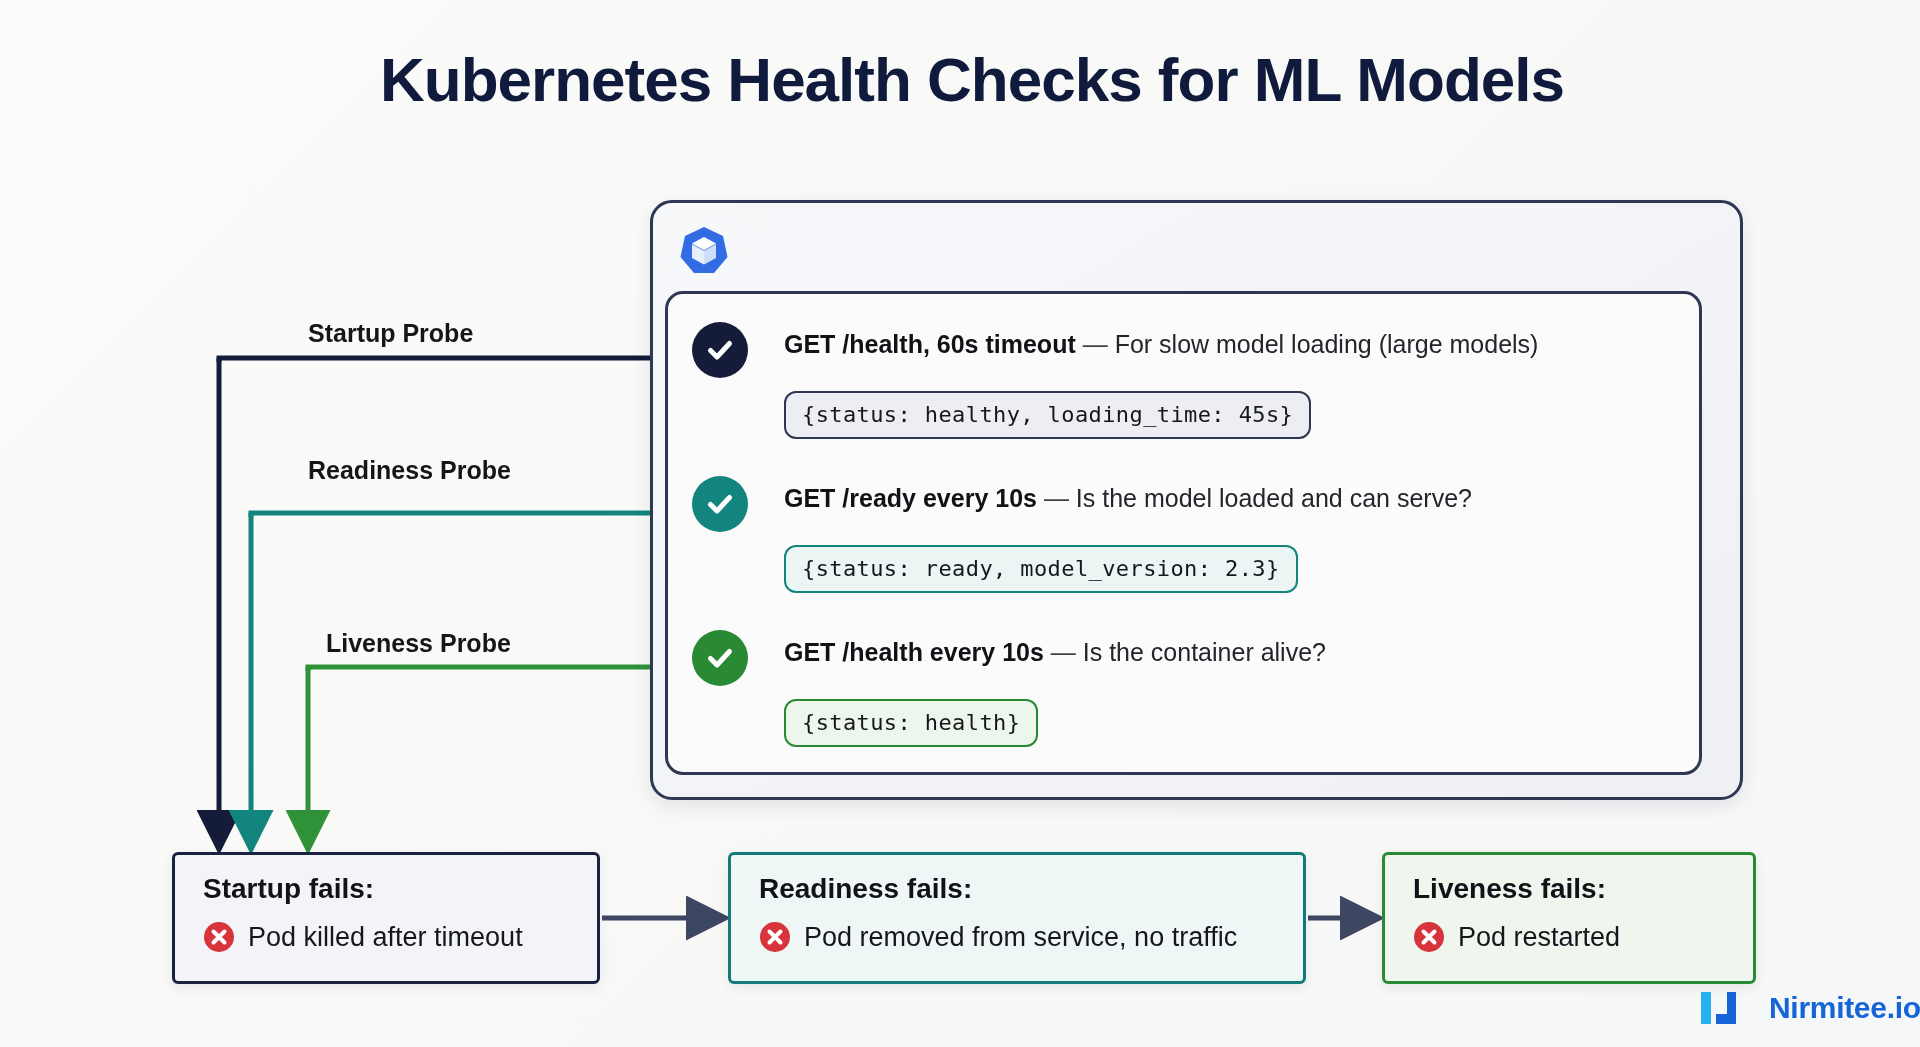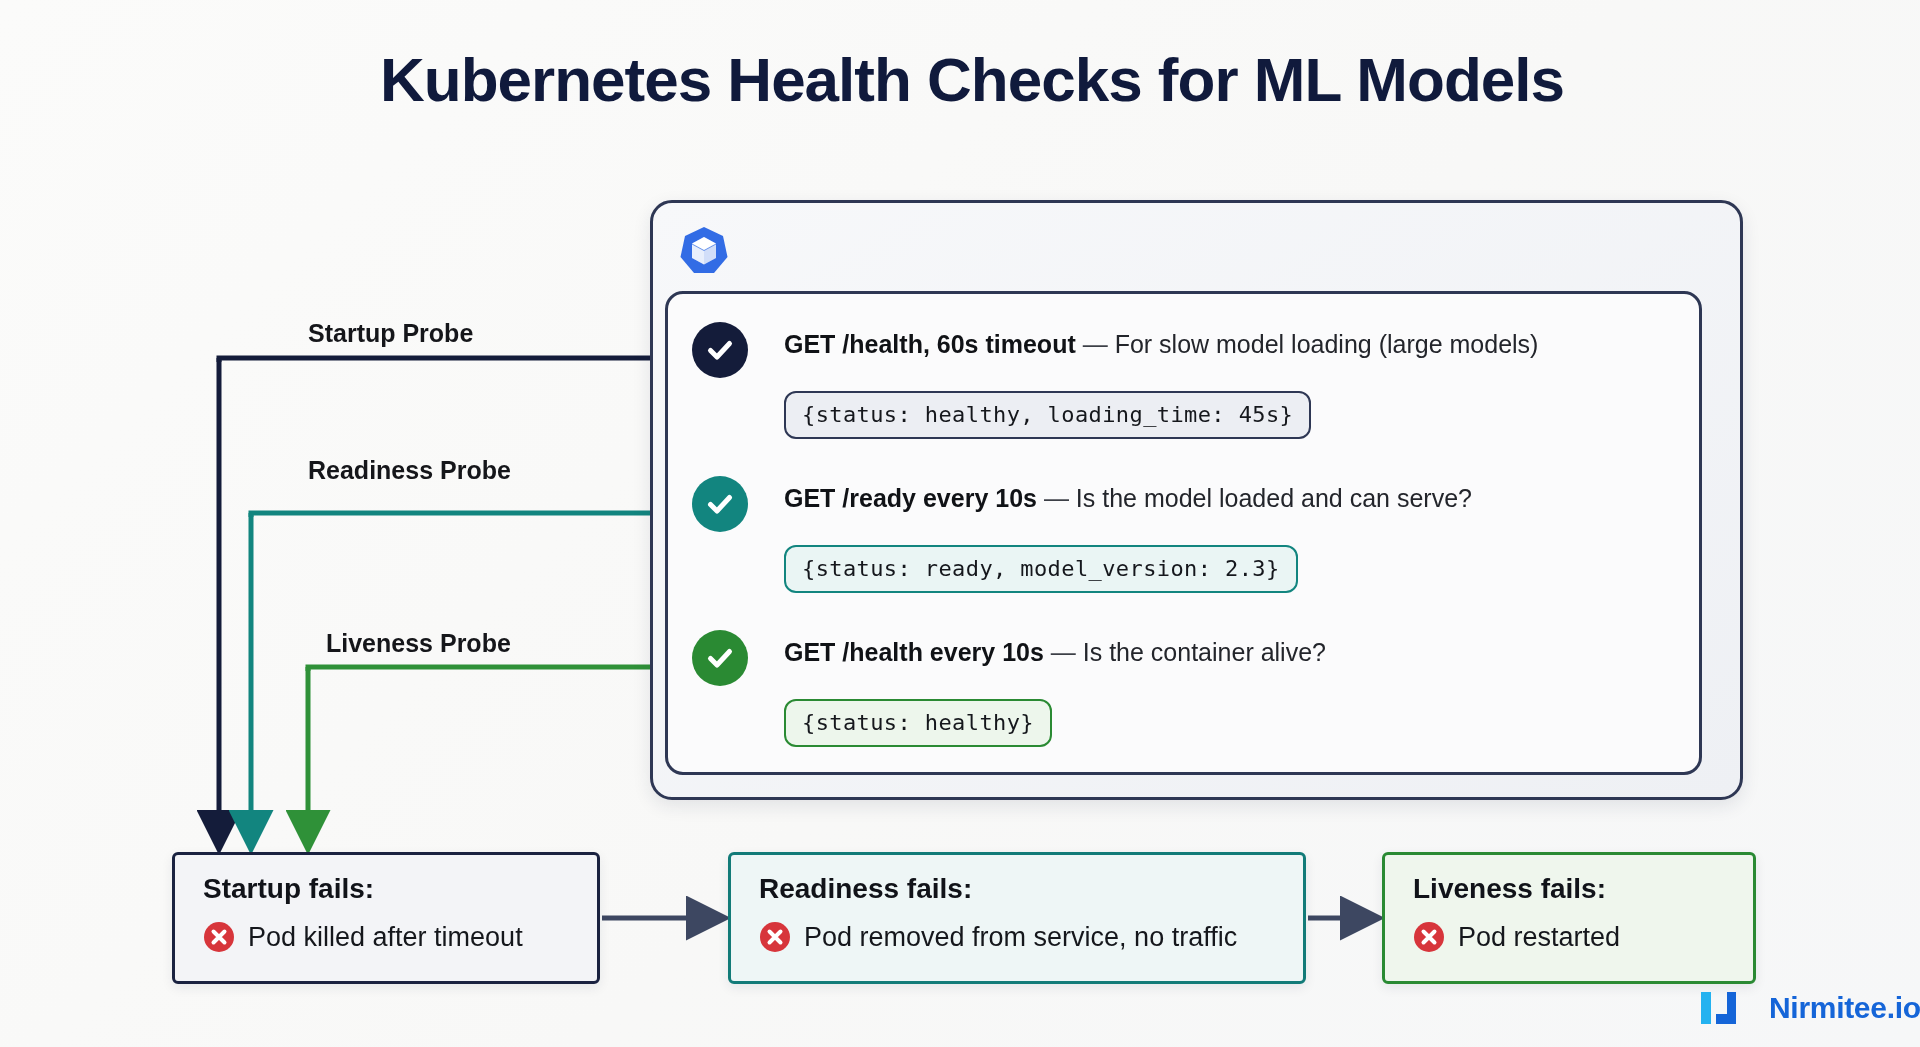--- a/index.html
+++ b/index.html
@@ -224,21 +224,21 @@
       <div class="probe-row" id="row-liveness">
         <span class="probe-circle" style="background:#2a8a33">
           <svg width="34" height="34" viewBox="0 0 34 34">
             <path d="M7.5,17.5 L14,24 L26.5,10.5" fill="none" stroke="#fff" stroke-width="5" stroke-linecap="round" stroke-linejoin="round"></path>
           </svg>
         </span>
         <div class="probe-text">
           <b>GET /health every 10s</b><span class="dash"> </span><span class="dash">—</span>
           <span class="desc">Is the container alive?</span>
         </div>
-        <div class="code-chip chip-green">{status: healthy}</div>
+        <div class="code-chip chip-green">{status: health}</div>
       </div>
 
     </div>
   </div>
 
   <div class="fail-box" id="fail-startup">
     <div class="fail-title">Startup fails:</div>
     <div class="fail-line">
       <svg class="x-icon" viewBox="0 0 32 32">
         <circle cx="16" cy="16" r="15" fill="#d7353b"></circle>

